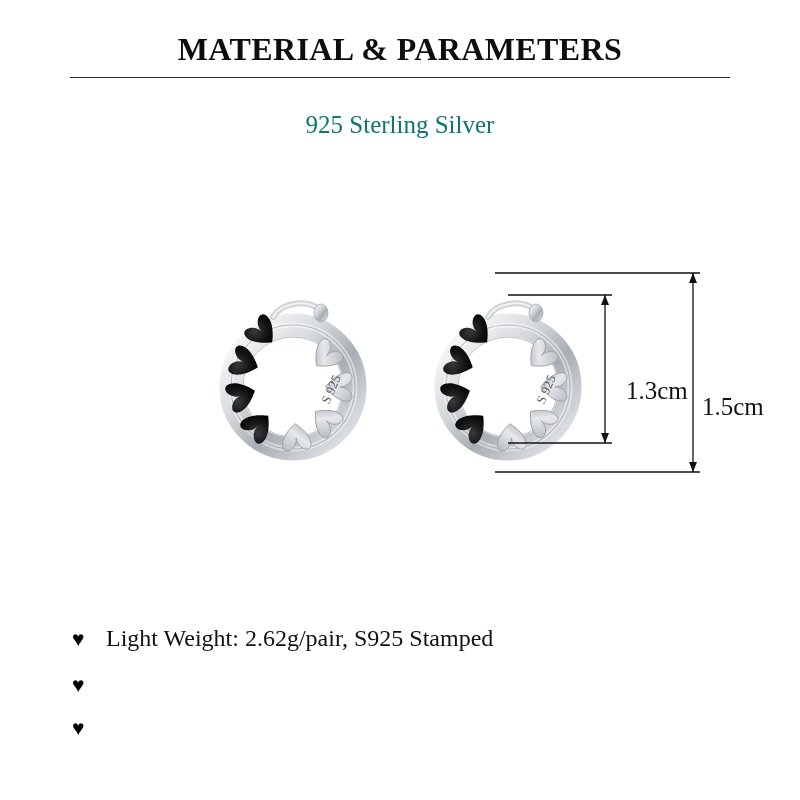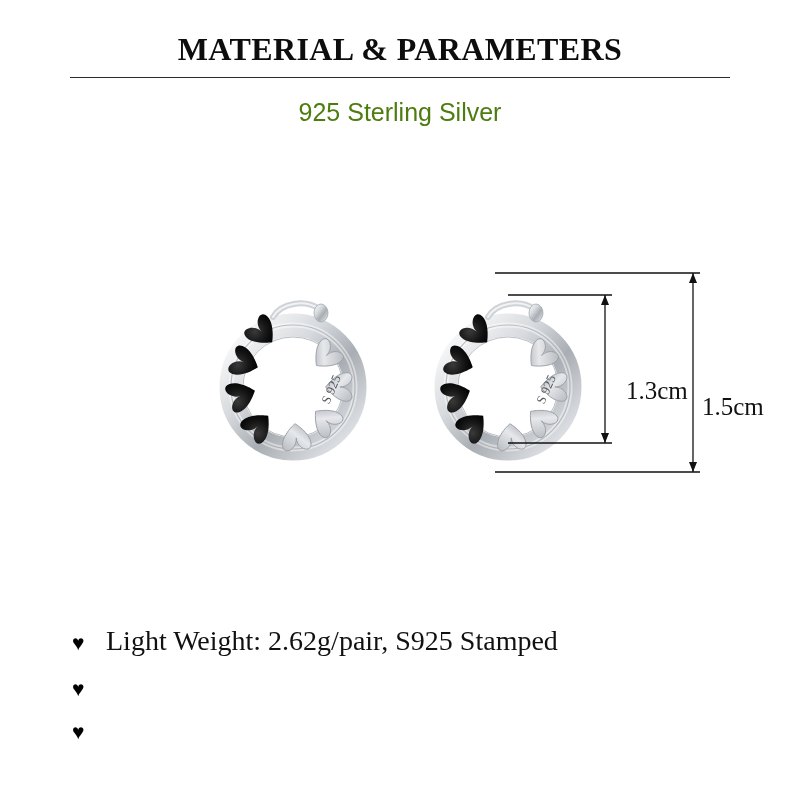--- a/index.html
+++ b/index.html
@@ -32,24 +32,24 @@
     color: #0d0d0d;
     line-height: 1.1;
   }
   .rule {
     width: 660px;
     height: 1px;
     background: #2b2b2b;
     margin: 10px auto 0 auto;
   }
   .subtitle {
-    margin-top: 20px;
-    font-family: Liberation Sans, sans-serif;
+    margin-top: 33px;
+    font-family: Liberation Serif, serif;
     font-size: 25px;
-    color: #4d7c0f;
+    color: #0f766e;
   }
 
   
   .product-area {
     position: absolute;
     left: 0;
     top: 225px;
     width: 800px;
     height: 330px;
   }
@@ -93,21 +93,21 @@
   }
   .heart-bullet {
     font-size: 21px;
     line-height: 1;
     color: #000;
     width: 34px;
     flex: 0 0 34px;
   }
   .feature-text {
     font-family: "Liberation Serif", serif;
-    font-size: 28px;
+    font-size: 24px;
     color: #111;
     line-height: 1.15;
   }
 </style>
 </head>
 <body>
 
 <div class="header">
   <div class="title">MATERIAL &amp; PARAMETERS</div>
   <div class="rule"></div>

